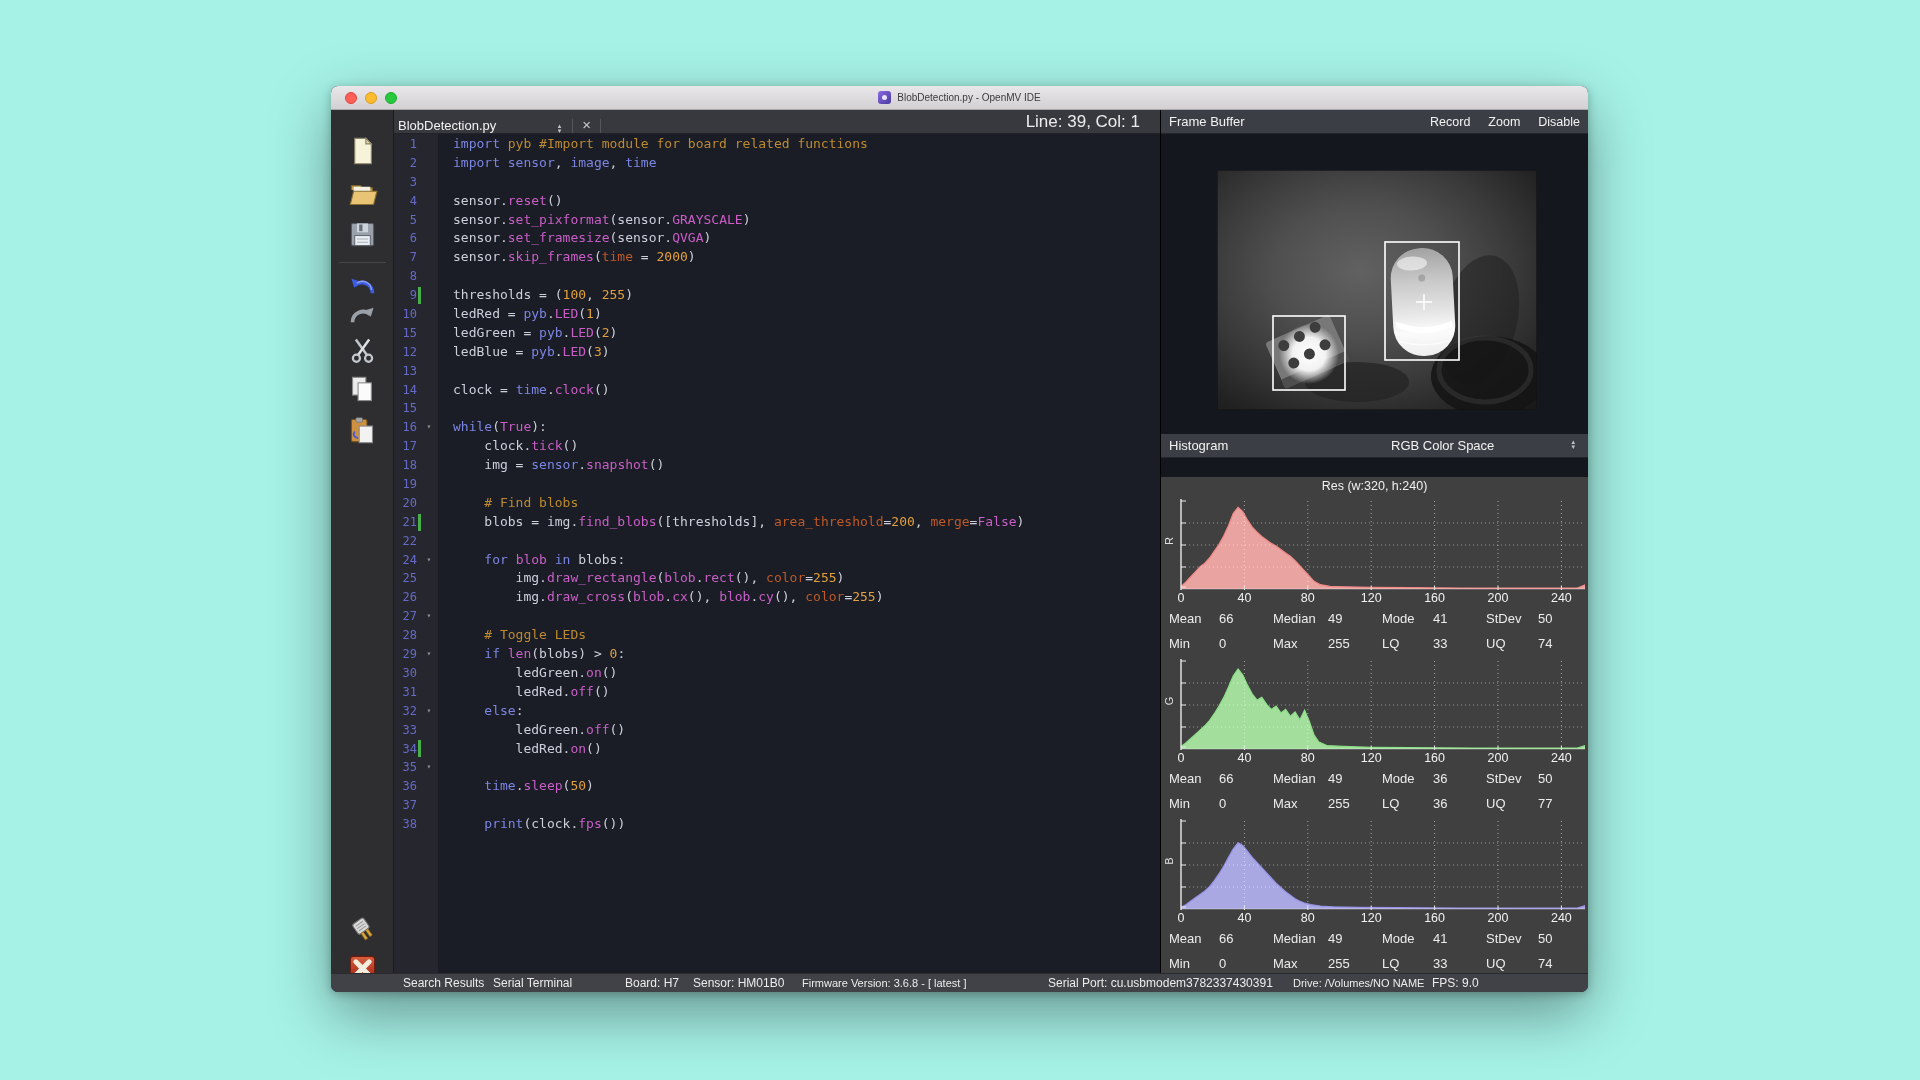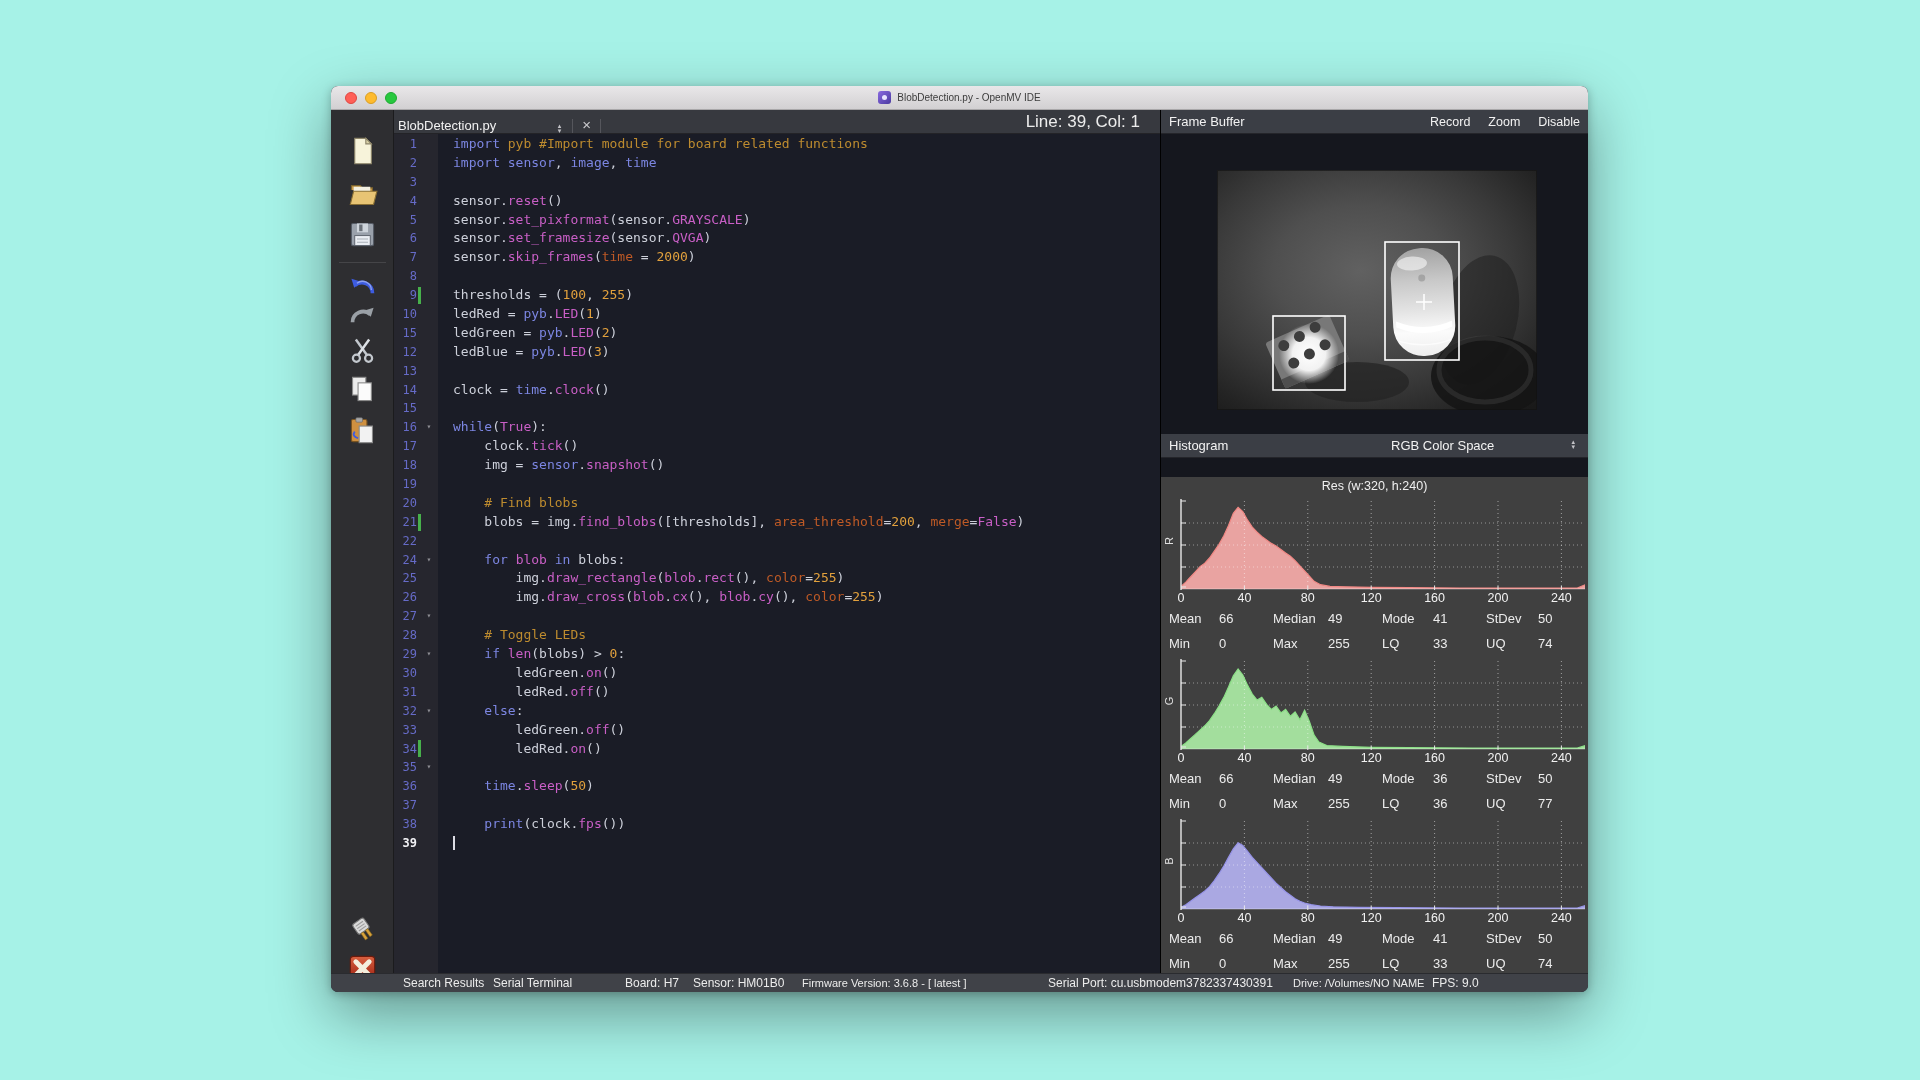--- a/index.html
+++ b/index.html
@@ -431,26 +431,20 @@
             <span class="ln">37</span>
             <span class="chg"></span>
             <span class="fold"></span>
             <span class="ct"></span>
           </div>
           <div class="crow">
             <span class="ln">38</span>
             <span class="chg"></span>
             <span class="fold"></span>
             <span class="ct"><span class="tok-txt">    </span><span class="tok-kw">print</span><span class="tok-txt">(clock.</span><span class="tok-meth">fps</span><span class="tok-txt">())</span></span>
-          </div>
-          <div class="crow">
-            <span class="ln cur">39</span>
-            <span class="chg"></span>
-            <span class="fold"></span>
-            <span class="ct"><span class="caret"></span></span>
           </div>
         </div>
     </div>
   </div>
 
   <div class="rpanel">
     <div class="phead fb-head">
       <span class="ptitle">Frame Buffer</span>
       <div class="fb-actions">
         <span>Record</span>

